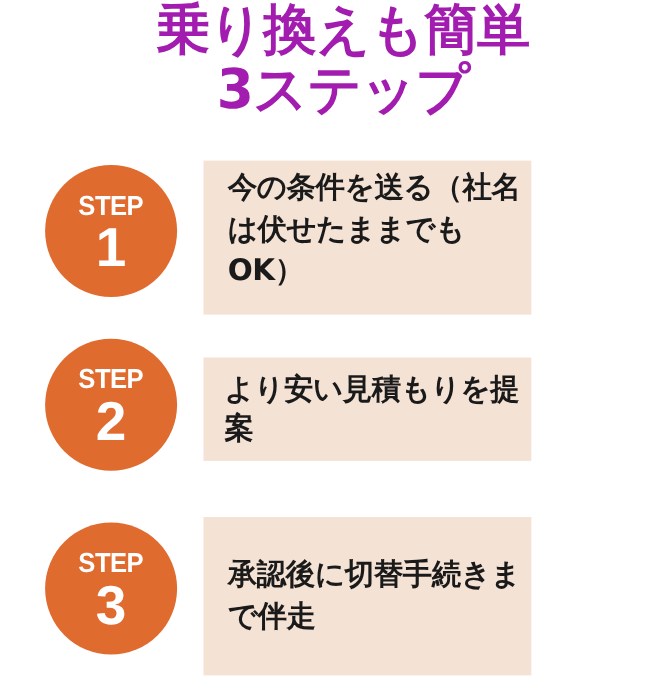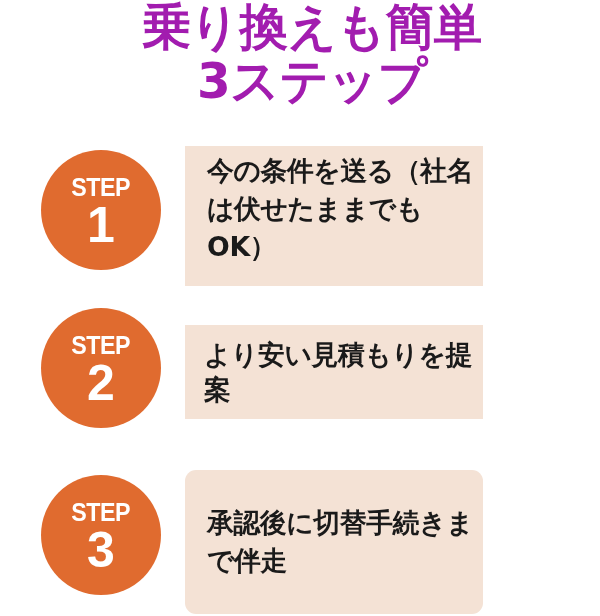--- a/index.html
+++ b/index.html
@@ -128,21 +128,20 @@
   .panel-2 {
     width: 386px;
     height: 94px;
     margin-top: 17px;
     padding: 0 0 0 19px;
   }
   .panel-3 {
     width: 386px;
     height: 144px;
     padding: 0 0 0 22px;
-    border-radius: 11px;
   }
 
   .panel-2 .panel-text { line-height: 1.3; }
 </style>
 </head>
 <body>
 
 <div class="infographic">
 
   <div class="heading">

